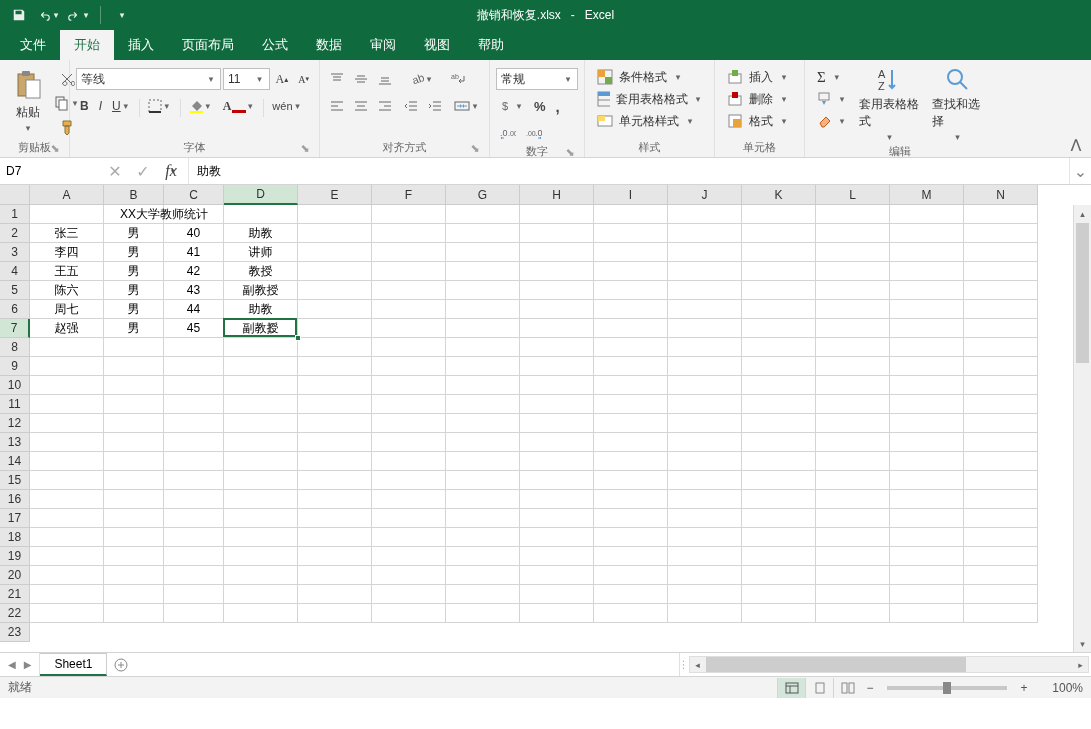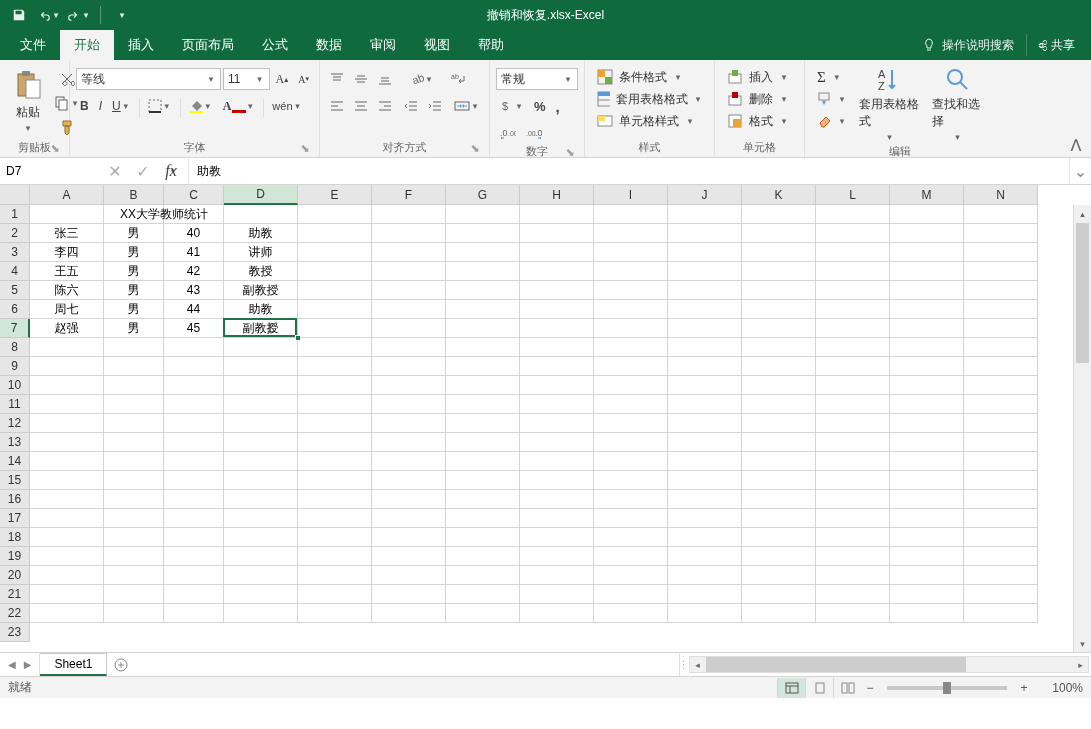--- a/index.html
+++ b/index.html
@@ -3,21 +3,21 @@
 <meta charset="utf-8">
 <style>
 * { margin: 0; padding: 0; box-sizing: border-box; font-family: "Microsoft YaHei", "SimSun", sans-serif; user-select: none; }
 body { background: #fff; overflow: hidden; width: 1091px; height: 729px; }
 
 
 .titlebar { background: #0f6b3d; height: 30px; display: flex; align-items: center; color: #fff; font-size: 12px; position: relative; }
 .qa-group { display: flex; align-items: center; gap: 4px; padding: 0 6px; }
 .qa-btn { width: 26px; height: 24px; display: flex; align-items: center; justify-content: center; opacity: .9; }
 .qa-divider { width: 1px; height: 18px; background: rgba(255,255,255,.3); margin: 0 4px; }
-.titlebar-center { position: absolute; left: 50%; transform: translateX(-50%); display: flex; align-items: center; gap: 0; }
+.titlebar-center { position: absolute; left: 50%; transform: translateX(-50%); display: flex; align-items: center; gap: 10px; }
 .titlebar-right { margin-left: auto; display: flex; align-items: center; gap: 6px; padding-right: 4px; }
 .user-avatar { width: 22px; height: 22px; border-radius: 50%; background: #5b9bd5; border: 1px solid rgba(255,255,255,.4); }
 .win-btn { width: 44px; height: 30px; display: flex; align-items: center; justify-content: center; }
 
 
 .menubar { background: #0f6b3d; height: 30px; display: flex; align-items: flex-end; color: #fff; font-size: 13px; padding-left: 6px; position: relative; }
 .menu-tab { padding: 6px 14px; cursor: pointer; height: 30px; display: flex; align-items: center; }
 .menu-tab.active { background: #f3f3f3; color: #217346; font-weight: 400; }
 .menubar-right { position: absolute; right: 8px; top: 0; height: 30px; display: flex; align-items: center; gap: 4px; font-size: 12px; }
 .tellme { display: flex; align-items: center; gap: 6px; padding: 0 8px; opacity: .9; }
@@ -128,34 +128,20 @@
 <div class="menubar">
   <div class="menu-tab">文件</div>
   <div class="menu-tab active">开始</div>
   <div class="menu-tab">插入</div>
   <div class="menu-tab">页面布局</div>
   <div class="menu-tab">公式</div>
   <div class="menu-tab">数据</div>
   <div class="menu-tab">审阅</div>
   <div class="menu-tab">视图</div>
   <div class="menu-tab">帮助</div>
-  <div class="menubar-right">
-    <div class="tellme">
-      <svg width="14" height="14">
-          <path fill="none" stroke="#fff" d="M7 1a4 4 0 0 1 2 7v2H5V8a4 4 0 0 1 2-7zM5 12h4"></path>
-        </svg>
-      <span>操作说明搜索</span>
-    </div>
-    <div class="share-btn">
-      <svg width="12" height="12">
-          <path fill="none" stroke="#fff" d="M8 3a2 2 0 1 1 0 1L4 6a2 2 0 1 1 0 1l4 2a2 2 0 1 1 0 1"></path>
-        </svg>
-      <span>共享</span>
-    </div>
-  </div>
 </div>
 
 <div class="ribbon">
 
   <div class="ribbon-group" style="width:70px">
     <div class="group-body">
       <div class="big-btn" style="width:44px">
         <svg width="28" height="32">
             <rect x="4" y="4" width="16" height="22" fill="#c9a66b" stroke="#8b6f3e"></rect>
             <rect x="8" y="1" width="8" height="5" rx="1" fill="#888"></rect>

